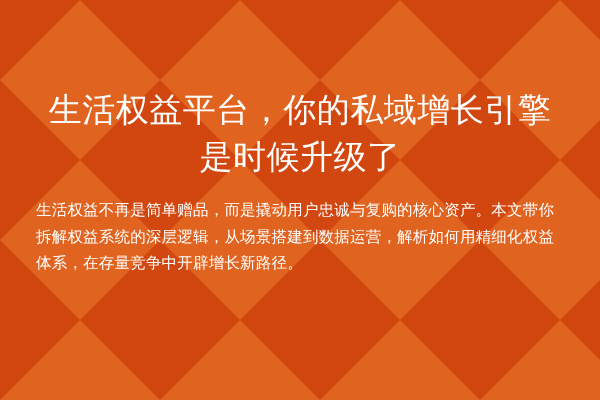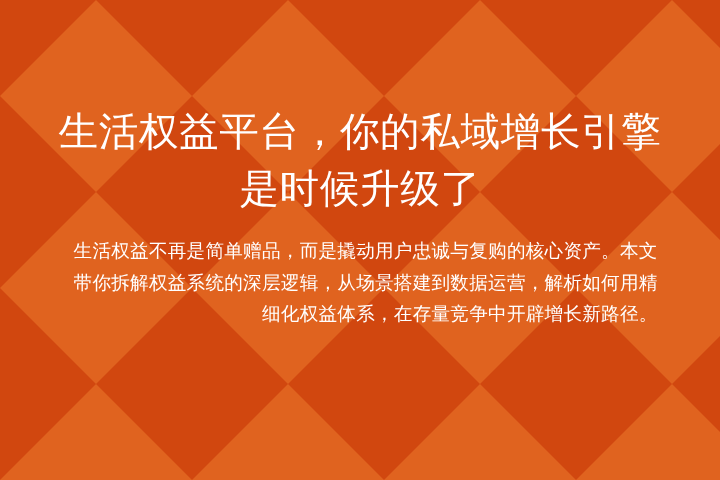--- a/index.html
+++ b/index.html
@@ -57,28 +57,28 @@
     font-weight: 400;
     color: #ffffff;
     text-align: center;
     letter-spacing: 0.5px;
     white-space: pre-wrap;
   }
 
   .subtitle {
     margin: 0;
     margin-top: 17px;
-    padding: 0 52px;
+    padding: 0 36px;
     box-sizing: border-box;
     width: 100%;
     font-size: 15.5px;
     line-height: 26.5px;
     font-weight: 400;
     color: #ffffff;
-    text-align: right;
+    text-align: left;
     letter-spacing: 0.2px;
     white-space: pre-wrap;
   }
 </style>
 </head>
 <body>
 
 <div class="banner">
 
   <div class="pattern-layer">

